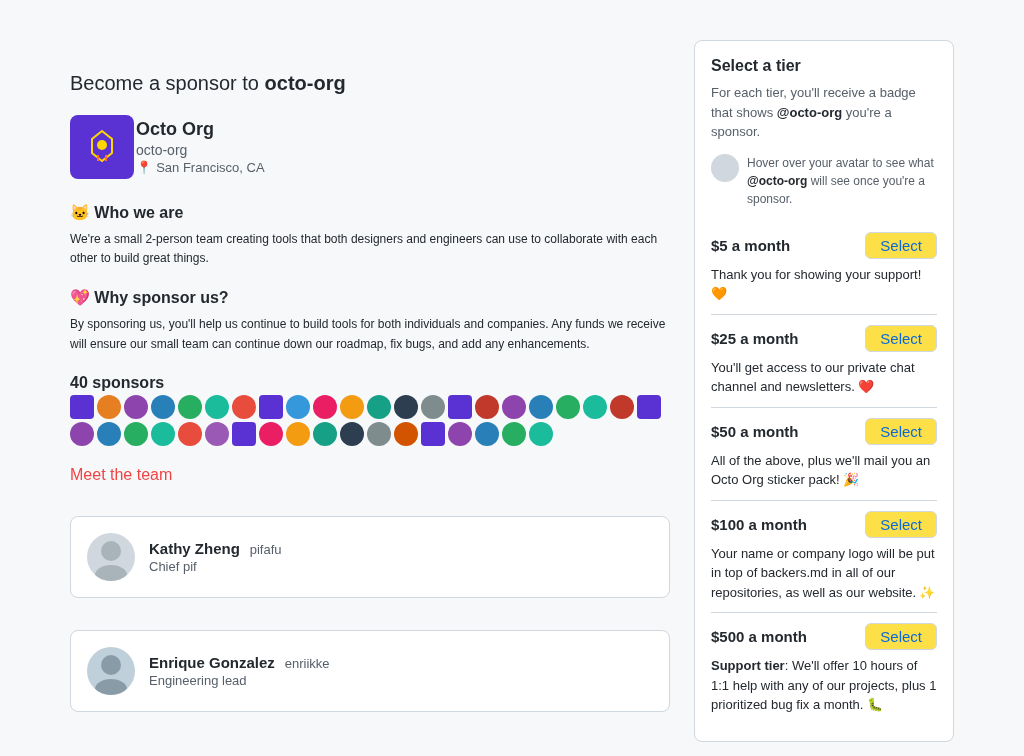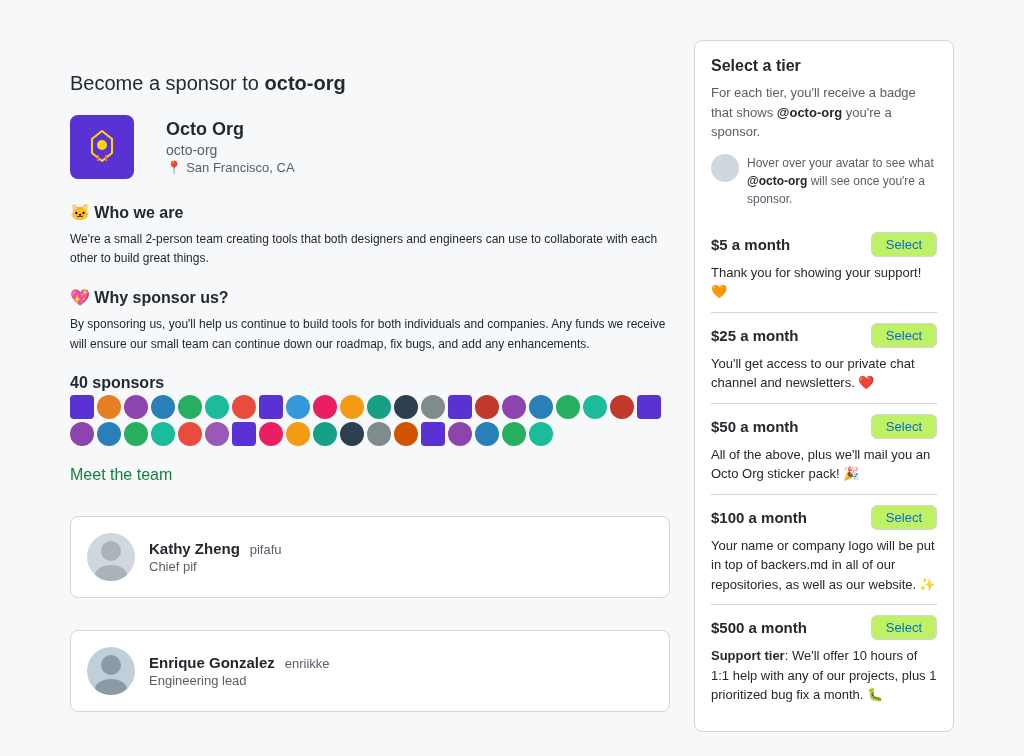--- a/index.html
+++ b/index.html
@@ -33,21 +33,21 @@
       margin-bottom: 20px;
       color: #24292f;
       margin-top: 32px;
     }
     .page-title strong {
       font-weight: 700;
     }
     .org-header {
       display: flex;
       align-items: center;
-      gap: 32px;
+      gap: 2px;
       margin-bottom: 24px;
     }
     .org-avatar {
       width: 64px;
       height: 64px;
       border-radius: 8px;
       background: #5a32d4;
       display: flex;
       align-items: center;
       justify-content: center;
@@ -115,21 +115,21 @@
       font-size: 10px;
       color: #57606a;
     }
     .meet-team-section {
       margin-top: 8px;
     }
     .meet-team-title {
       font-size: 16px;
       font-weight: 400;
       margin-bottom: 20px;
-      color: #15803d;
+      color: #ef4444;
     }
     .team-member-card {
       display: flex;
       align-items: center;
       gap: 14px;
       padding: 16px;
       border: 1px solid #d0d7de;
       border-radius: 8px;
       margin-bottom: 10px;
       background: #fff;
@@ -214,25 +214,25 @@
       align-items: center;
       justify-content: space-between;
       margin-bottom: 6px;
     }
     .tier-price {
       font-size: 15px;
       font-weight: 600;
     }
     .select-btn {
       border: 1px solid #d0d7de;
-      background: #bef264;
+      background: #fde047;
       color: #0969da;
       padding: 4px 14px;
       border-radius: 6px;
-      font-size: 13px;
+      font-size: 15px;
       font-weight: 500;
       cursor: pointer;
     }
     .tier-desc {
       font-size: 13px;
       color: #24292f;
       line-height: 1.5;
     }
     .tier-desc strong {
       font-weight: 600;

